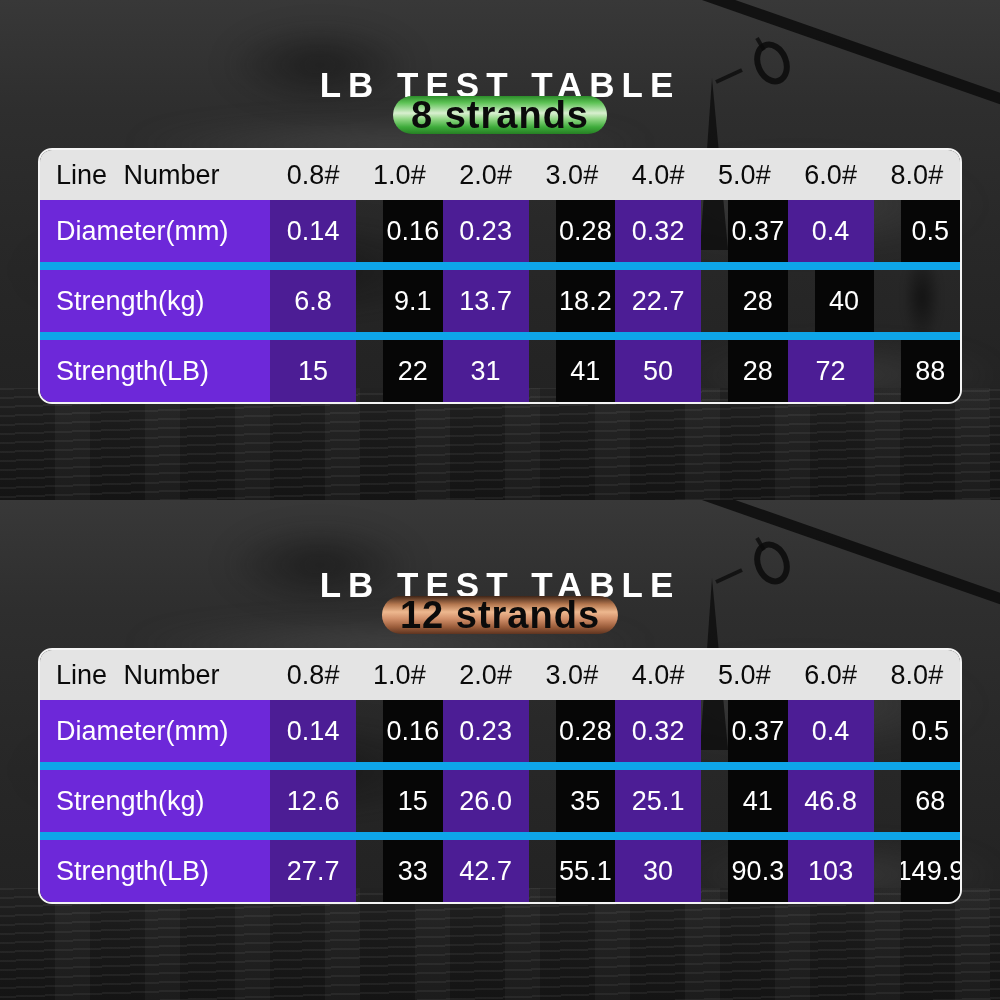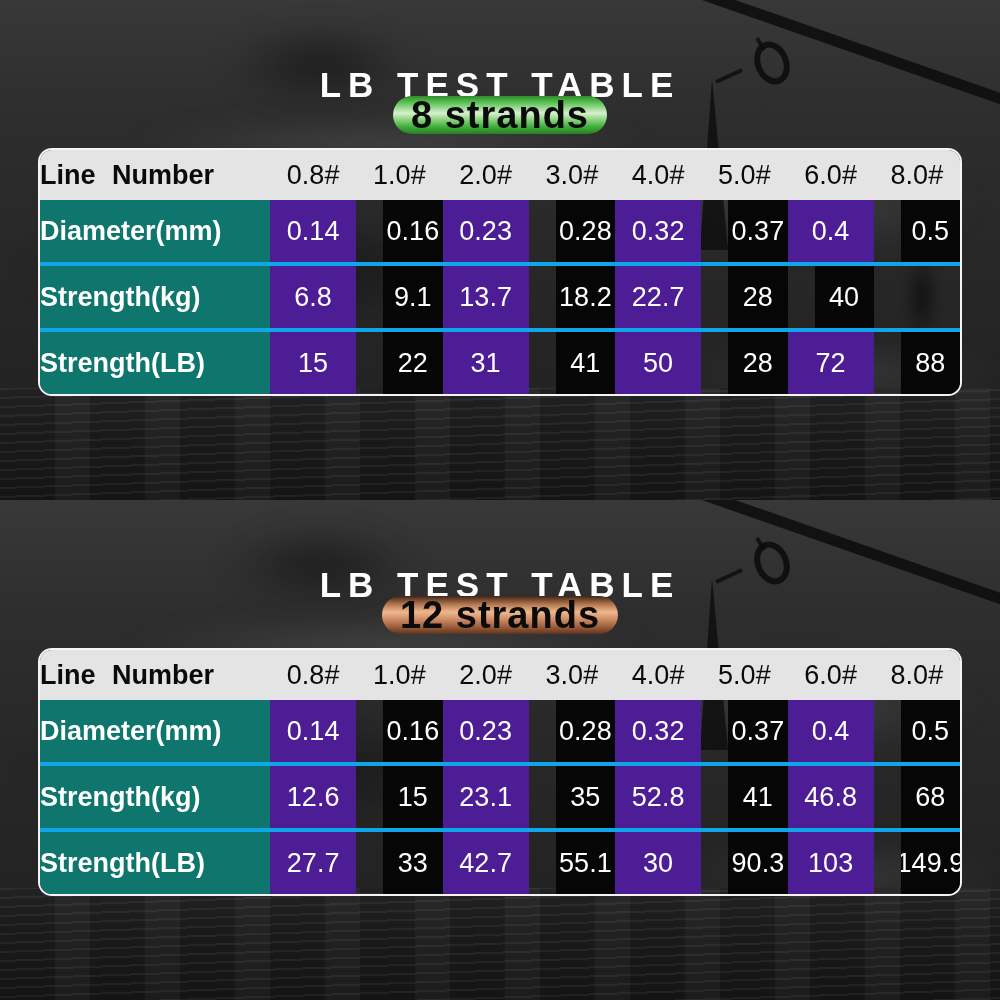--- a/index.html
+++ b/index.html
@@ -63,30 +63,30 @@
 
   
   .lbtable {
     position:absolute; left:38px; top:148px; width:924px;
     border:2px solid #f4f4f4; border-radius:14px; overflow:hidden;
     box-sizing:border-box;
   }
   .row { display:grid; grid-template-columns:230px repeat(8, 1fr); }
   .row.head { height:50px; background:#e4e4e4; }
   .row.data { height:62px; }
-  .row.data + .row.data { border-top:4px solid #0ea5e9; }
+  .row.data + .row.data { border-top:8px solid #0ea5e9; }
   .cell {
     display:flex; align-items:center; justify-content:center;
     font-size:27px; overflow:hidden;
   }
   .row.head .cell { color:#0a0a0a; }
-  .cell.label { justify-content:flex-start; padding-left:0;font-weight:bold; }
+  .cell.label { justify-content:flex-start; padding-left:16px; }
   .row.head .cell.label { word-spacing:9px; }
   .row.data .cell { color:#ffffff; }
-  .row.data .cell.label { background:#0f766e; }
+  .row.data .cell.label { background:#6d28d9; }
   .cell.g { background:#4c1d95; }
   .cell.b { background:#060606;margin-left:27px; }
 </style>
 </head>
 <body>
 
 <section class="panel">
   <div class="sky"></div>
   <div class="cloud c1"></div>
   <div class="cloud c2"></div>
@@ -192,23 +192,23 @@
       <div class="cell b">0.28</div>
       <div class="cell g">0.32</div>
       <div class="cell b">0.37</div>
       <div class="cell g">0.4</div>
       <div class="cell b">0.5</div>
     </div>
     <div class="row data">
       <div class="cell label">Strength(kg)</div>
       <div class="cell g">12.6</div>
       <div class="cell b">15</div>
-      <div class="cell g">23.1</div>
+      <div class="cell g">26.0</div>
       <div class="cell b">35</div>
-      <div class="cell g">52.8</div>
+      <div class="cell g">25.1</div>
       <div class="cell b">41</div>
       <div class="cell g">46.8</div>
       <div class="cell b">68</div>
     </div>
     <div class="row data">
       <div class="cell label">Strength(LB)</div>
       <div class="cell g">27.7</div>
       <div class="cell b">33</div>
       <div class="cell g">42.7</div>
       <div class="cell b">55.1</div>

